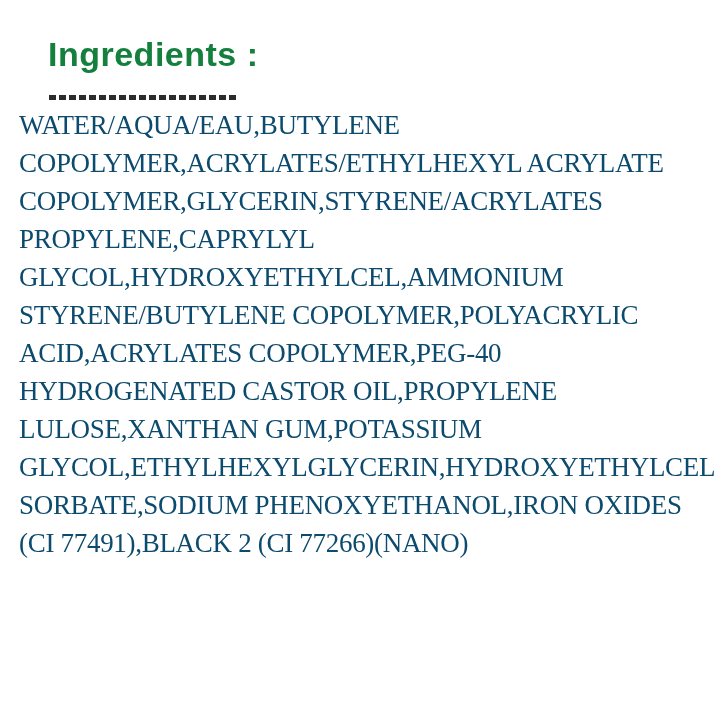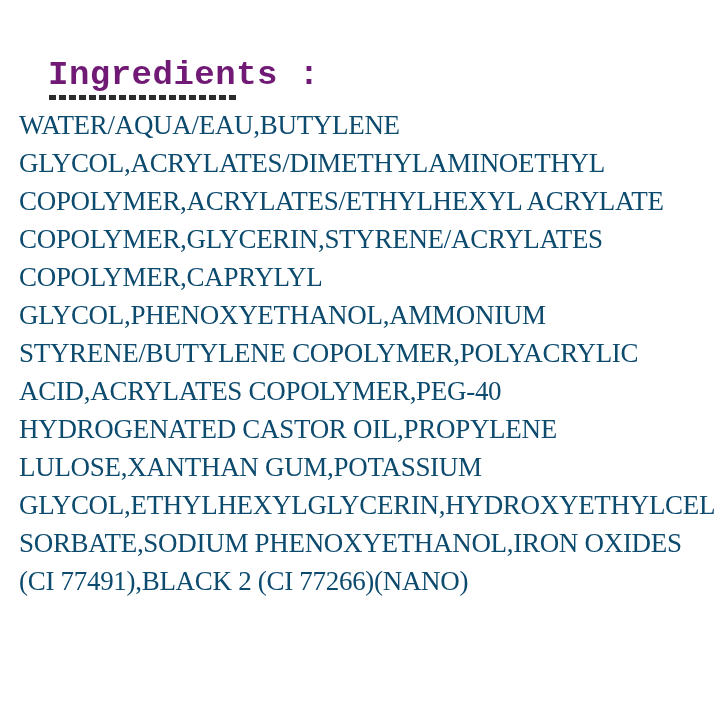--- a/index.html
+++ b/index.html
@@ -10,27 +10,27 @@
     position: relative;
     width: 720px;
     height: 704px;
     background: #ffffff;
     overflow: hidden;
     font-family: "Liberation Serif", serif;
   }
   .title {
     position: absolute;
     left: 48px;
-    top: 58px;
+    top: 37px;
     margin: 0;
-    font-family: Liberation Mono, monospace;
+    font-family: Liberation Sans, sans-serif;
     font-size: 34px;
     font-weight: 700;
     line-height: 1;
-    color: #701a75;
+    color: #15803d;
     letter-spacing: 0.5px;
     white-space: nowrap;
   }
   .title-dashes {
     position: absolute;
     left: 49px;
     top: 95px;
     width: 187px;
     height: 5px;
     background: repeating-linear-gradient(to right, #2b2b2b 0 7px, transparent 7px 10px);
@@ -53,25 +53,24 @@
 </style>
 </head>
 <body>
 
 <h1 class="title">Ingredients :</h1>
 
 <div class="title-dashes"></div>
 
 <div class="ingredients">
   <div class="line">WATER/AQUA/EAU,BUTYLENE</div>
-  <div class="line">GLYCOL,ACRYLATES/DIMETHYLAMINOETHYL</div>
   <div class="line">COPOLYMER,ACRYLATES/ETHYLHEXYL ACRYLATE</div>
   <div class="line">COPOLYMER,GLYCERIN,STYRENE/ACRYLATES</div>
-  <div class="line">COPOLYMER,CAPRYLYL</div>
-  <div class="line">GLYCOL,PHENOXYETHANOL,AMMONIUM</div>
+  <div class="line">PROPYLENE,CAPRYLYL</div>
+  <div class="line">GLYCOL,HYDROXYETHYLCEL,AMMONIUM</div>
   <div class="line">STYRENE/BUTYLENE COPOLYMER,POLYACRYLIC</div>
   <div class="line">ACID,ACRYLATES COPOLYMER,PEG-40</div>
   <div class="line">HYDROGENATED CASTOR OIL,PROPYLENE</div>
   <div class="line">LULOSE,XANTHAN GUM,POTASSIUM</div>
   <div class="line">GLYCOL,ETHYLHEXYLGLYCERIN,HYDROXYETHYLCEL</div>
   <div class="line">SORBATE,SODIUM PHENOXYETHANOL,IRON OXIDES</div>
   <div class="line">(CI 77491),BLACK 2 (CI 77266)(NANO)</div>
 </div>
 
 </body></html>

